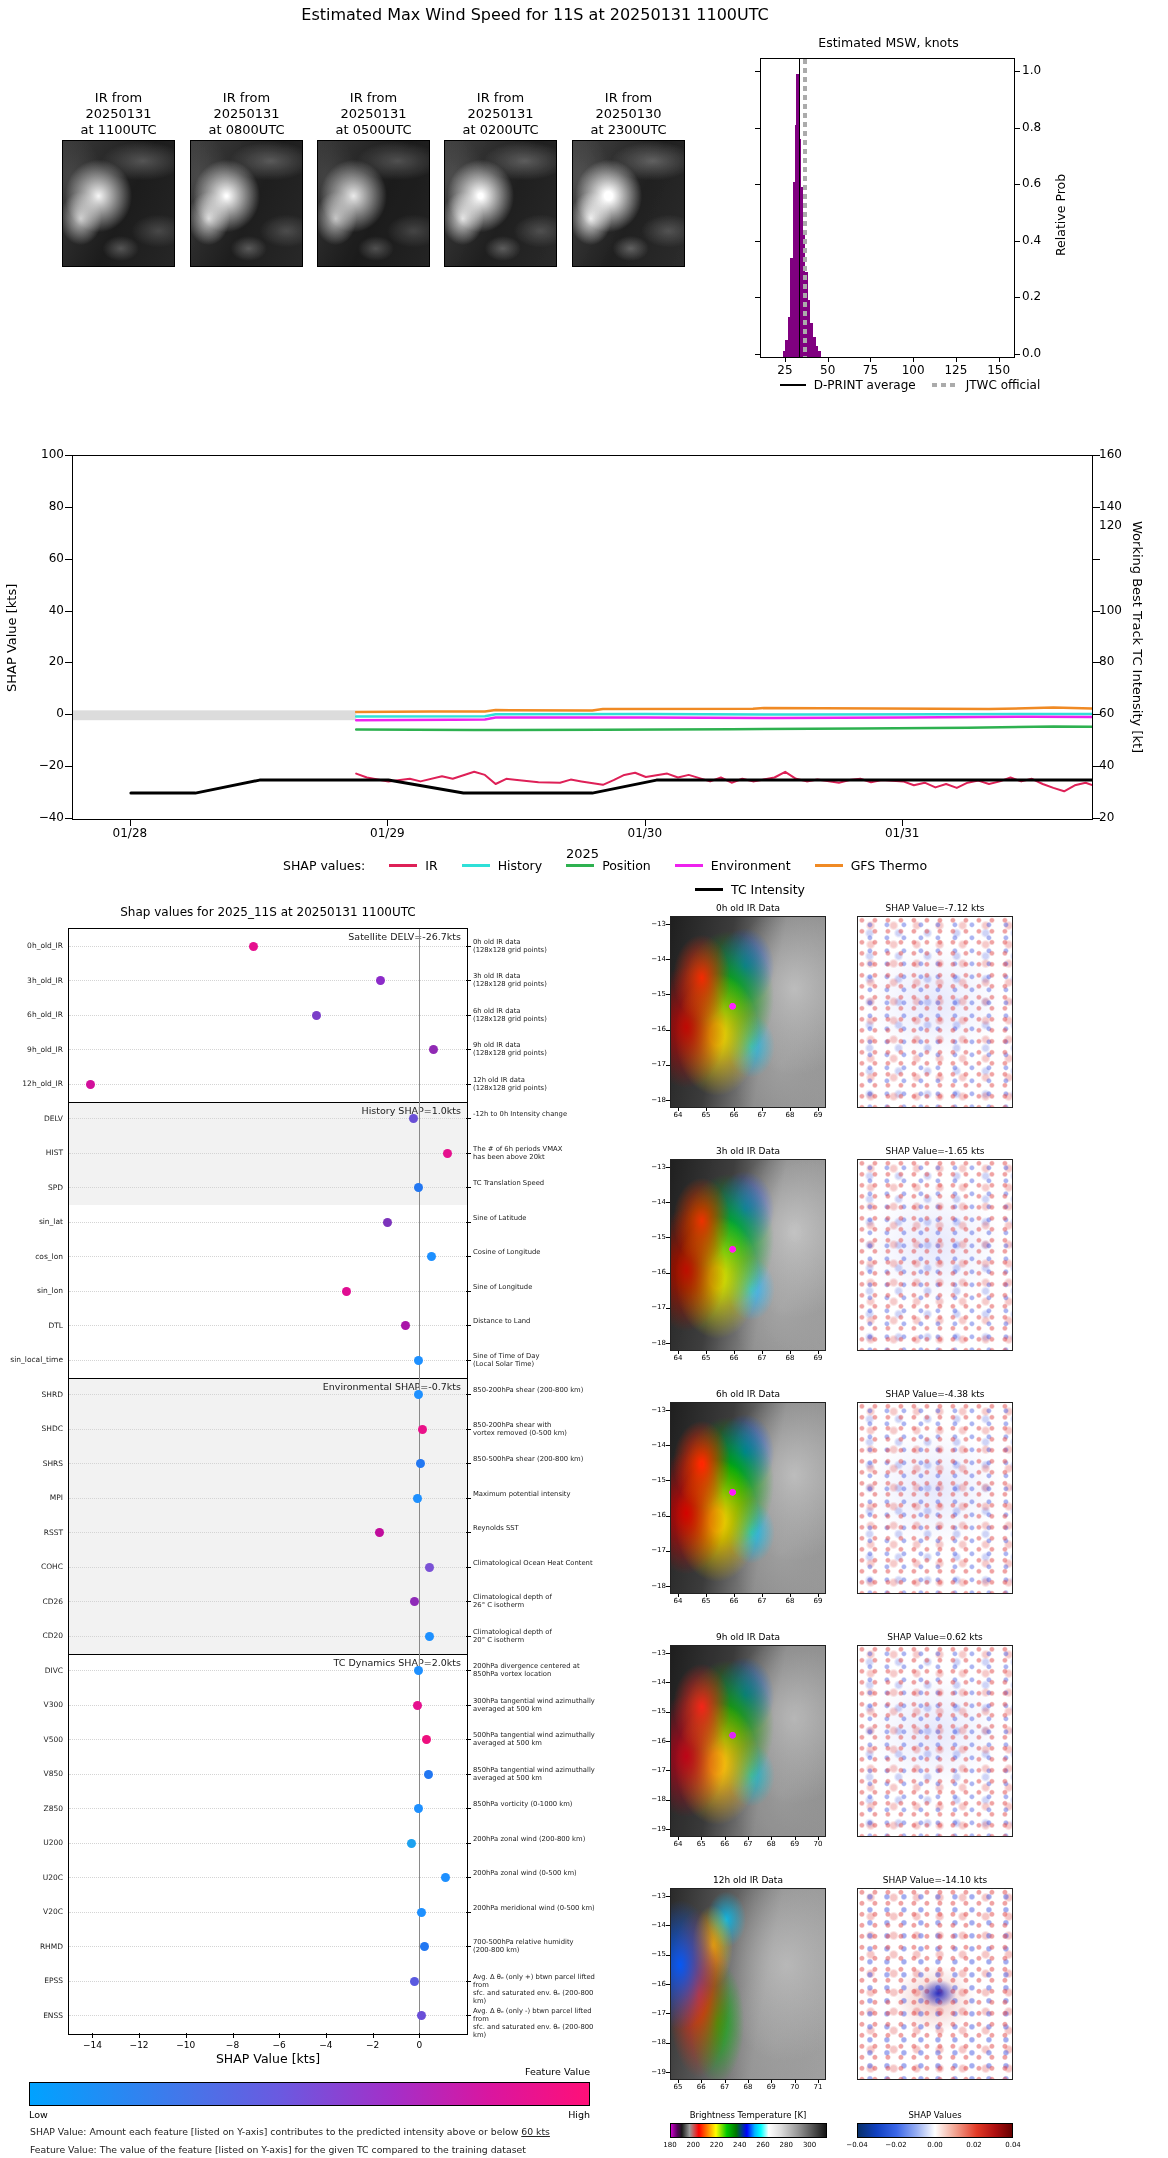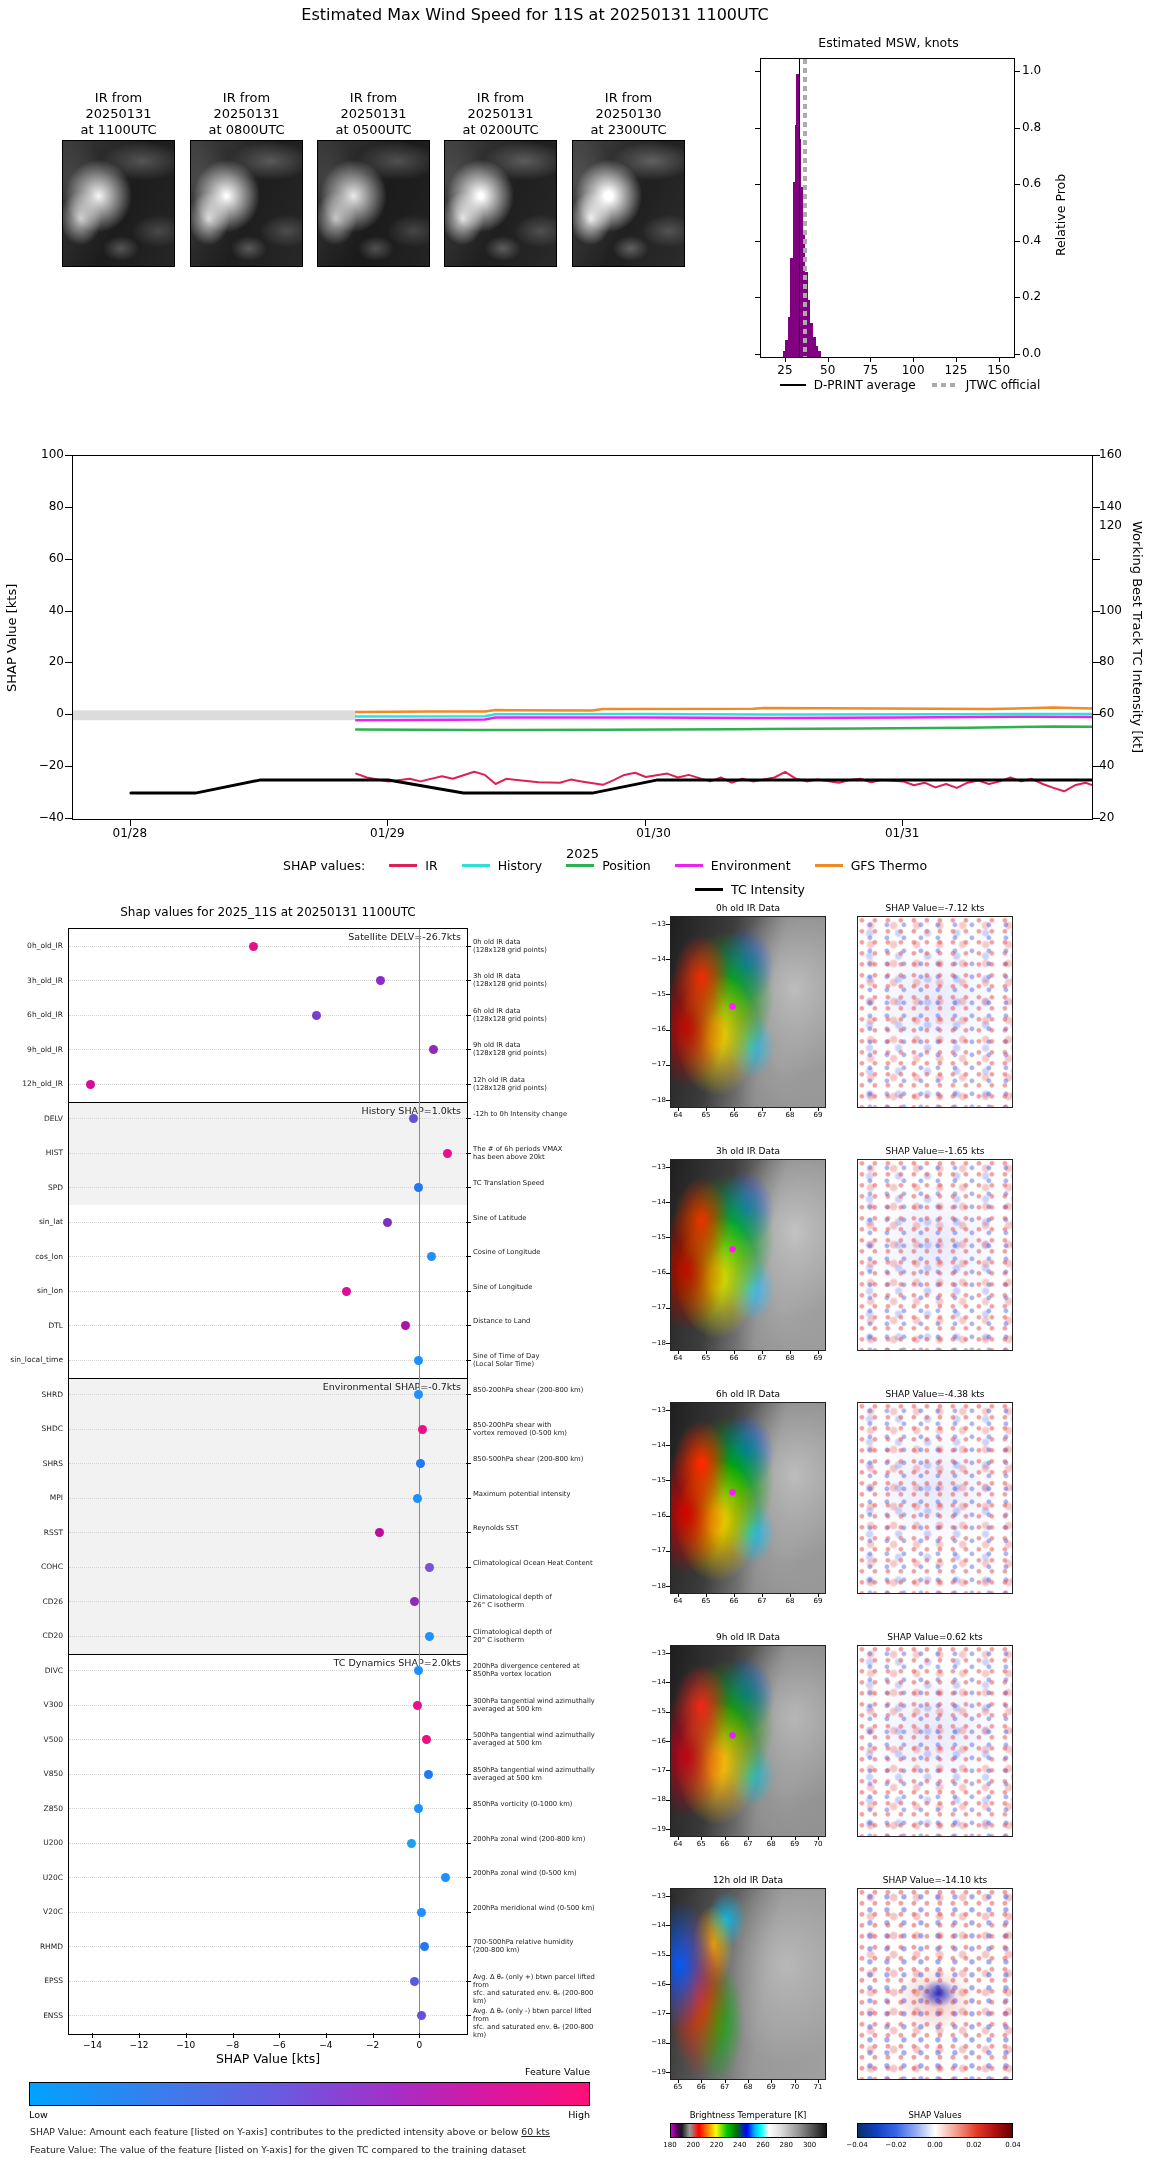--- a/index.html
+++ b/index.html
@@ -694,17 +694,17 @@
     <div class="ts-ytr" style="left: 1099px; top: 706.3px;">60</div>
     <div class="tick" style="left: 1093px; top: 714.3px; width: 7px; height: 1px;"></div>
     <div class="ts-ytr" style="left: 1099px; top: 758.1px;">40</div>
     <div class="tick" style="left: 1093px; top: 766.1px; width: 7px; height: 1px;"></div>
     <div class="ts-ytr" style="left: 1099px; top: 810px;">20</div>
     <div class="tick" style="left: 1093px; top: 818px; width: 7px; height: 1px;"></div>
     <div class="ts-xt" style="left: 103.9px;">01/28</div>
     <div class="tick" style="left: 129.9px; top: 820px; width: 1px; height: 6px;"></div>
     <div class="ts-xt" style="left: 361.4px;">01/29</div>
     <div class="tick" style="left: 387.4px; top: 820px; width: 1px; height: 6px;"></div>
-    <div class="ts-xt" style="left: 618.8px; text-align: right;">01/30</div>
+    <div class="ts-xt" style="left: 618.8px;">01/30</div>
     <div class="tick" style="left: 644.8px; top: 820px; width: 1px; height: 6px;"></div>
     <div class="ts-xt" style="left: 876.2px;">01/31</div>
     <div class="tick" style="left: 902.2px; top: 820px; width: 1px; height: 6px;"></div>
   </div>
 
 </body></html>

